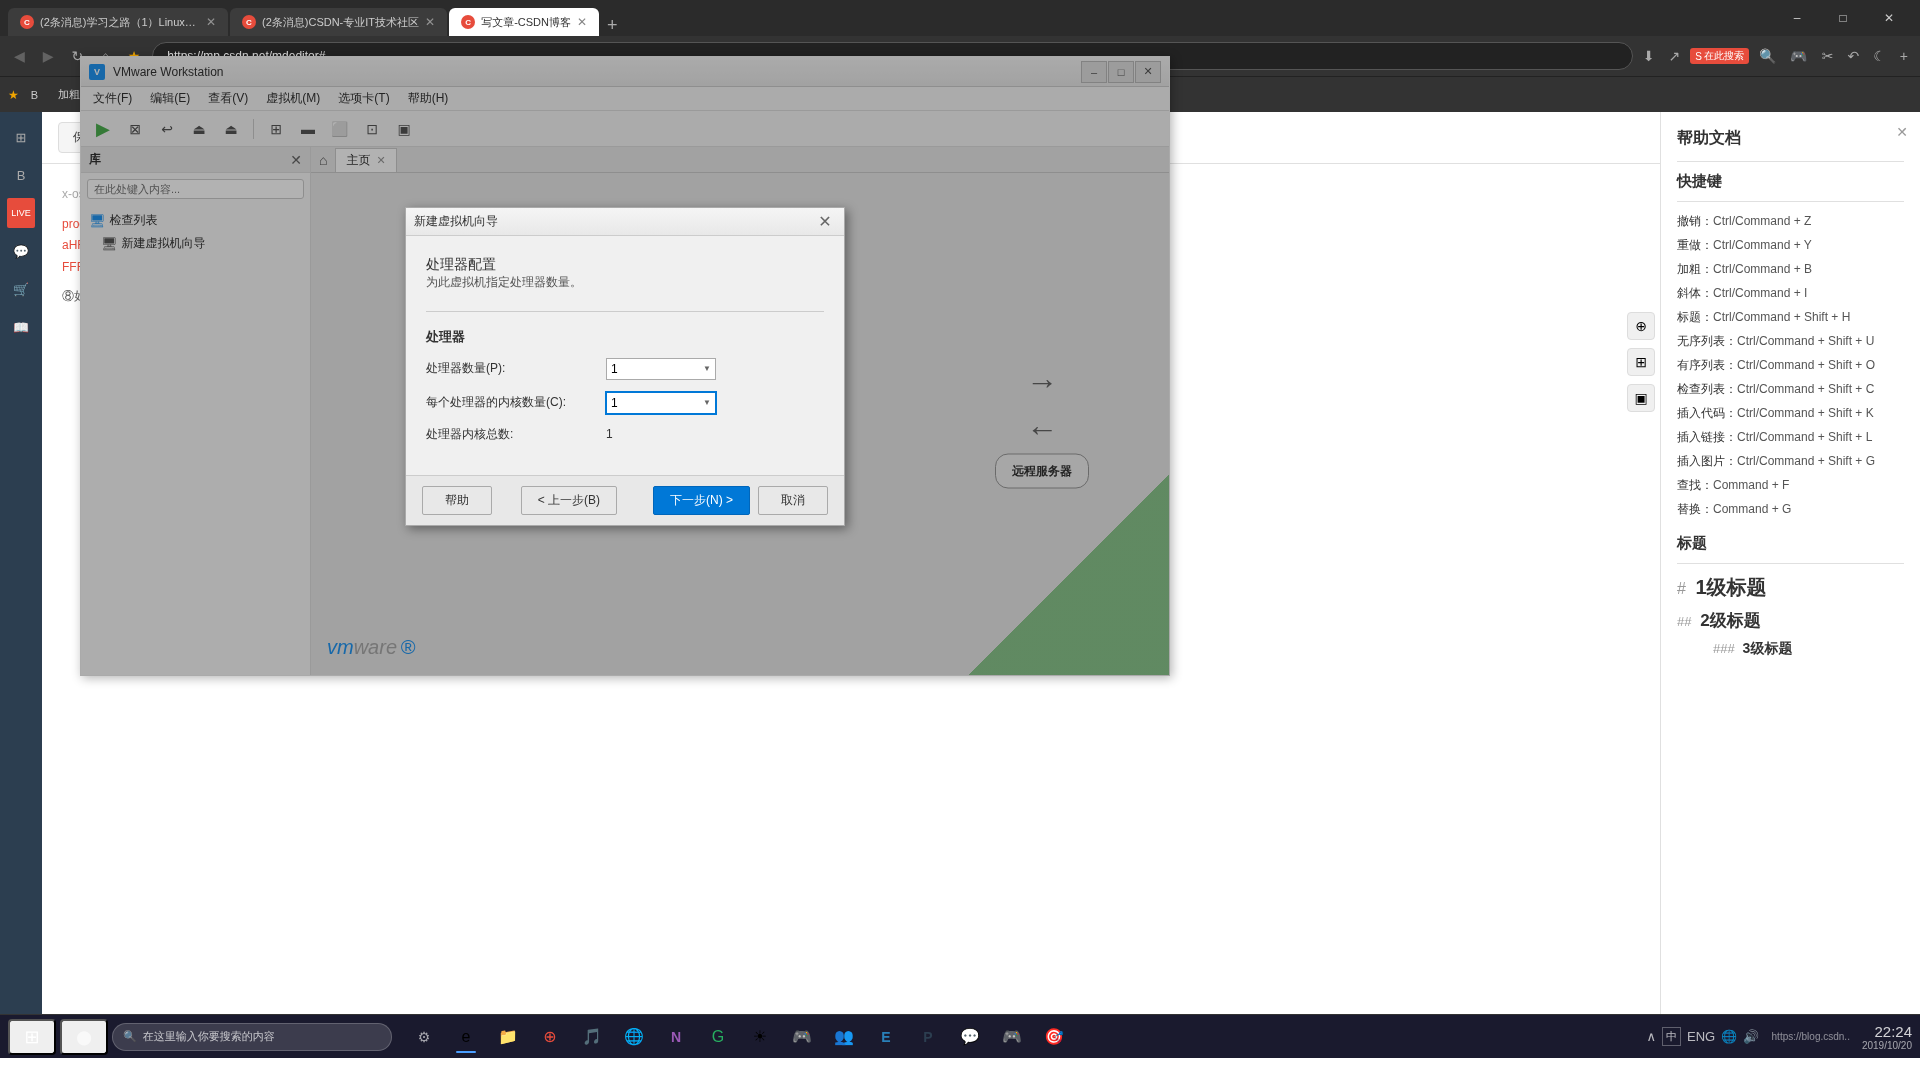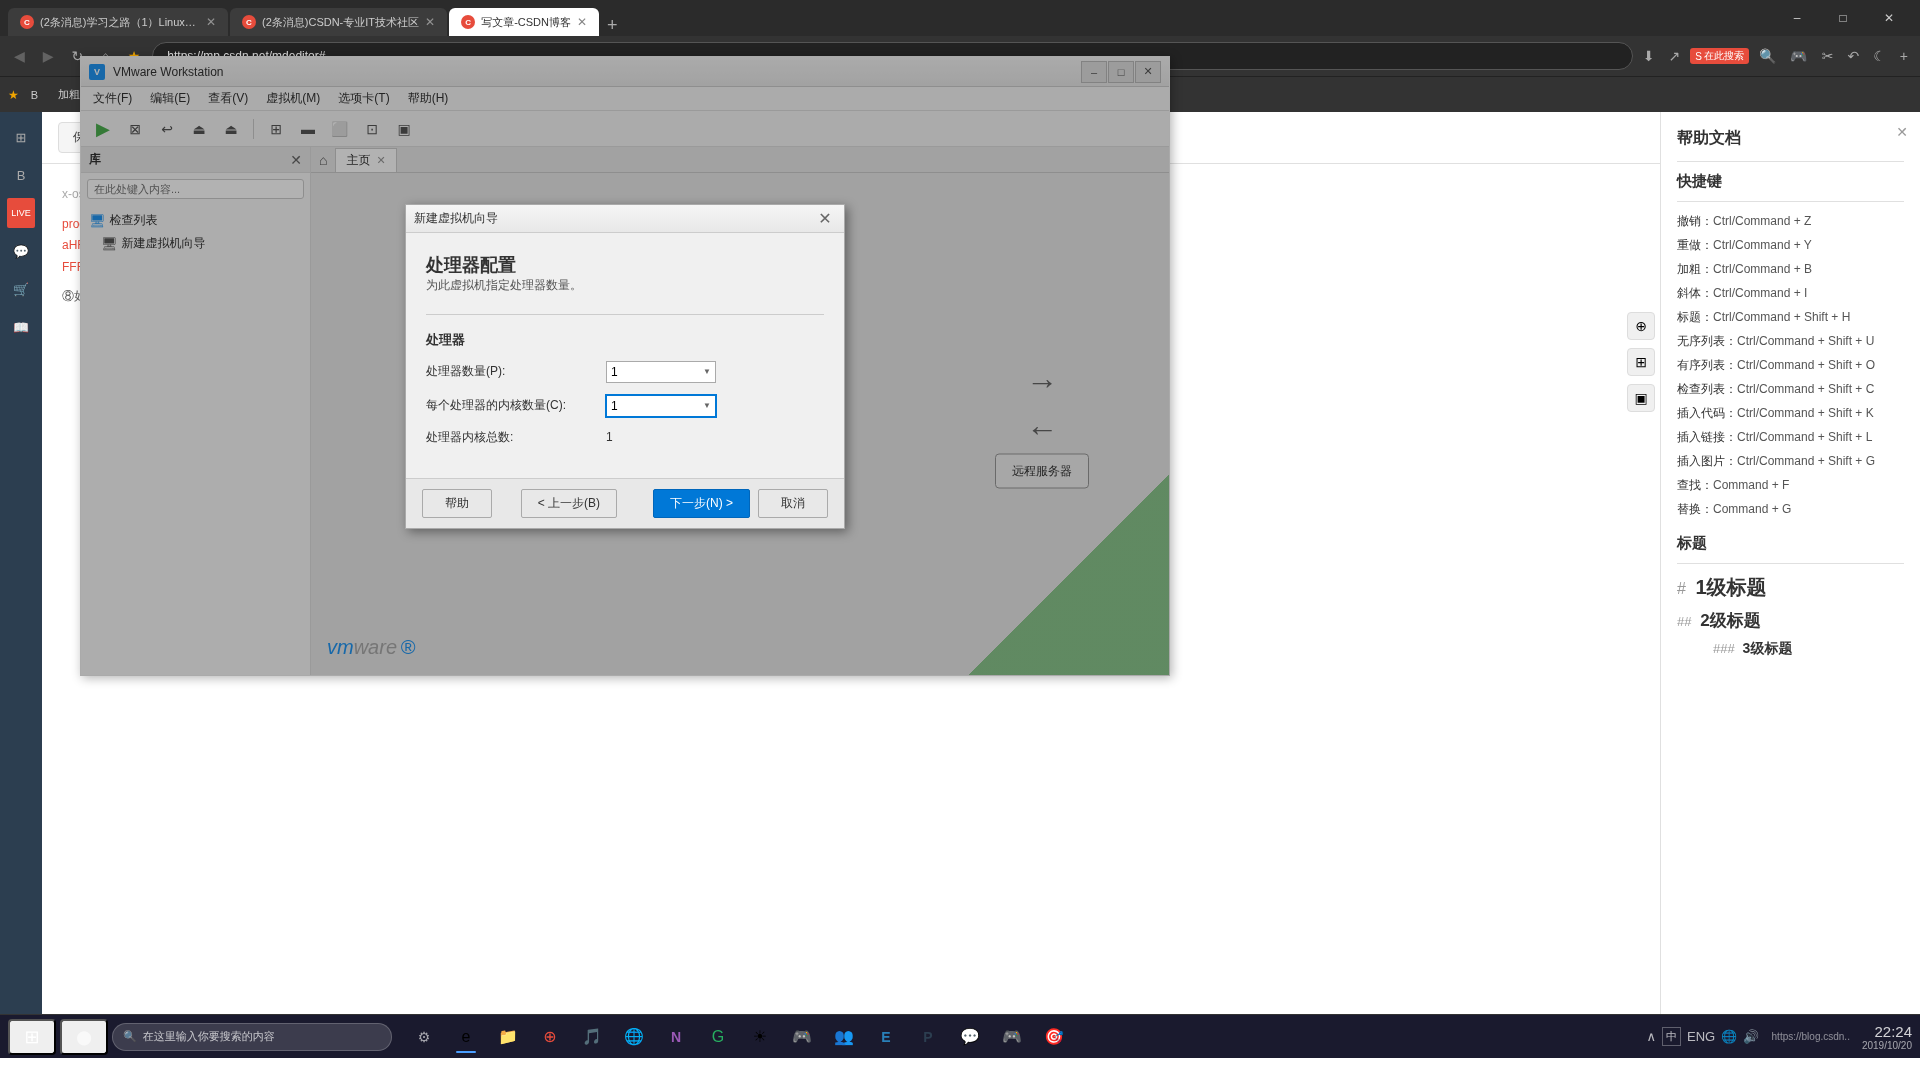--- a/index.html
+++ b/index.html
@@ -62,33 +62,33 @@
     .sidebar-close-btn { background: none; border: none; cursor: pointer; color: #666; font-size: 14px; }
     .vmware-search { margin: 6px; }
     .vmware-search input { width: 100%; border: 1px solid #ccc; border-radius: 3px; font-size: 11px; padding: 3px 6px; outline: none; }
     .vmware-tree { padding: 4px 0; }
     .vmware-tree-item { display: flex; align-items: center; gap: 4px; padding: 3px 8px; font-size: 12px; color: #333; cursor: pointer; }
     .vmware-tree-item .tree-icon { font-size: 13px; color: #555; }
     .vmware-tree-item .tree-icon.computer { color: #2196f3; }
 
     
     .vmware-main { flex: 1; background: #e8e8e8; position: relative; display: flex; flex-direction: column; align-items: center; justify-content: flex-end; padding-bottom: 20px; }
-    .remote-server-btn { background: #f0f0f0; border: 1px solid #999; color: #333; font-size: 12px; padding: 8px 16px; border-radius: 4px; cursor: pointer; }
+    .remote-server-btn { background: #f0f0f0; border: 1px solid #999; color: #333; font-size: 12px; padding: 8px 16px; border-radius: 13px; cursor: pointer; font-weight: bold; }
 
     
     .vmware-gradient { position: absolute; bottom: 0; right: 0; width: 200px; height: 200px; background: linear-gradient(135deg, transparent 50%, #4caf50 50%); opacity: 0.6; }
 
     
     .modal-overlay { position: absolute; top: 0; left: 0; right: 0; bottom: 0; background: rgba(0,0,0,0.3); display: flex; align-items: center; justify-content: center; z-index: 100; }
     .modal-dialog { background: #f0f0f0; border: 1px solid #aaa; box-shadow: 3px 3px 10px rgba(0,0,0,0.4); width: 440px; }
     .modal-titlebar { background: linear-gradient(to bottom, #f5f5f5, #e8e8e8); border-bottom: 1px solid #ccc; height: 28px; display: flex; align-items: center; padding: 0 8px; }
     .modal-title-text { font-size: 12px; color: #333; flex: 1; }
     .modal-close-btn { background: none; border: none; cursor: pointer; color: #666; font-size: 16px; width: 22px; height: 22px; display: flex; align-items: center; justify-content: center; }
     .modal-body { padding: 20px; }
-    .modal-section-title { font-size: 18px; font-weight: bold; color: #333; }
+    .modal-section-title { font-size: 14px; font-weight: normal; color: #333; }
     .modal-section-desc { font-size: 12px; color: #555; margin-bottom: 20px; }
     .modal-divider { border: none; border-top: 1px solid #ccc; margin-bottom: 16px; }
     .modal-group-title { font-size: 13px; font-weight: bold; color: #333; margin-bottom: 12px; }
     .modal-form-row { display: flex; align-items: center; margin-bottom: 12px; }
     .modal-form-label { font-size: 12px; color: #333; width: 180px; }
     .dropdown-arrow { font-size: 8px; color: #666; }
     .total-cores-row { display: flex; align-items: center; margin-bottom: 12px; }
     .total-cores-label { font-size: 12px; color: #333; width: 180px; }
     .total-cores-value { font-size: 12px; color: #333; }
     .modal-footer { background: #e8e8e8; border-top: 1px solid #ccc; padding: 10px 16px; display: flex; align-items: center; gap: 8px; }

